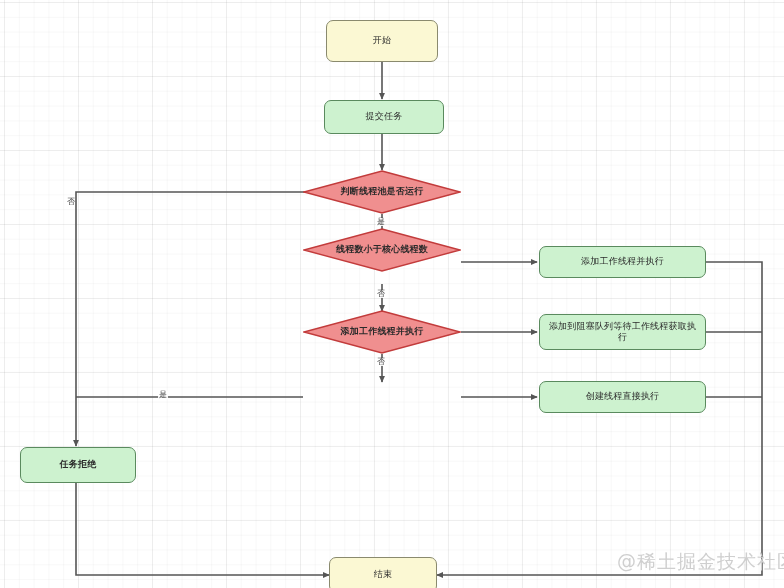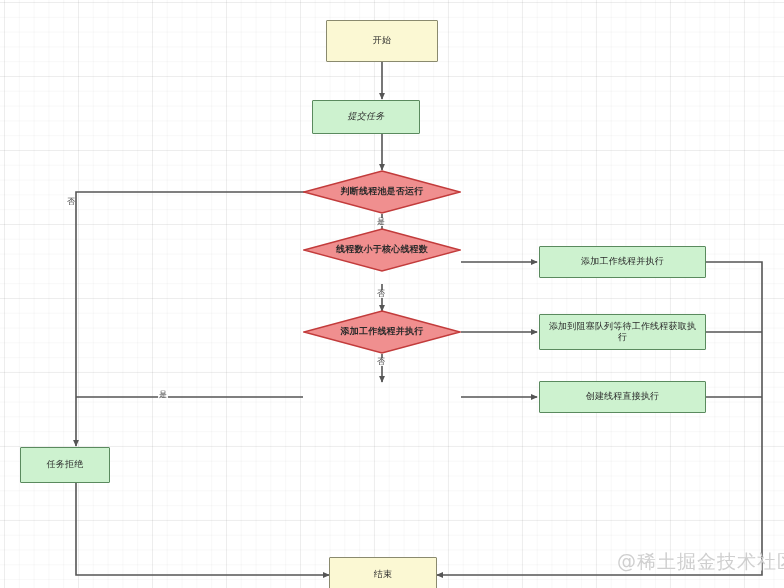--- a/index.html
+++ b/index.html
@@ -36,21 +36,21 @@
     align-items: center;
     justify-content: center;
     text-align: center;
     font-size: 9px;
     line-height: 1.25;
     color: #2b2b2b;
     letter-spacing: 0.2px;
   }
   .rect {
     border: 1px solid #6b6b6b;
-    border-radius: 1px;
+    border-radius: 7px;
   }
   .rect.terminal {
     background: #fbf8d3;
     border-color: #8a8a6e;
   }
   .rect.process {
     background: #cdf2cf;
     border-color: #5a8a5e;
   }
   .rect .label {
@@ -136,21 +136,21 @@
       <path d="M706,262 L762,262 L762,575 L437,575" marker-end="url(#arrow)"></path>
       <path d="M706,332 L762,332"></path>
       <path d="M706,397 L762,397"></path>
     </g>
   </svg>
 
   <div class="node rect terminal" style="left:326px; top:20px; width:112px; height:42px;">
     <span class="label">开始</span>
   </div>
 
-  <div class="node rect process" style="left:312px; top:100px; width:108px; height:34px;font-style:italic;">
+  <div class="node rect process" style="left:324px; top:100px; width:120px; height:34px;">
     <span class="label">提交任务</span>
   </div>
 
   <div class="node diamond" style="left:303px; top:170px; width:158px; height:44px;">
     <svg class="shape" viewBox="0 0 158 44" preserveAspectRatio="none">
       <polygon points="79,1 157,22 79,43 1,22" fill="#f08f8f" stroke="#c23b3b" stroke-width="1.4"></polygon>
     </svg>
     <span class="label">判断线程池是否运行</span>
   </div>
 
@@ -174,21 +174,21 @@
   </div>
 
   <div class="node rect process" style="left:539px; top:314px; width:167px; height:36px;">
     <span class="label">添加到阻塞队列等待工作线程获取执行</span>
   </div>
 
   <div class="node rect process" style="left:539px; top:381px; width:167px; height:32px;">
     <span class="label">创建线程直接执行</span>
   </div>
 
-  <div class="node rect process" style="left:20px; top:447px; width:90px; height:36px;">
+  <div class="node rect process" style="left:20px; top:447px; width:116px; height:36px;font-weight:bold;">
     <span class="label">任务拒绝</span>
   </div>
 
   <div class="node rect terminal" style="left:329px; top:557px; width:108px; height:36px;">
     <span class="label">结束</span>
   </div>
 
   <div class="edge-label vertical" style="left:66px; top:198px;">否</div>
   <div class="edge-label vertical" style="left:376px; top:218px;">是</div>
   <div class="edge-label vertical" style="left:376px; top:290px;">否</div>

